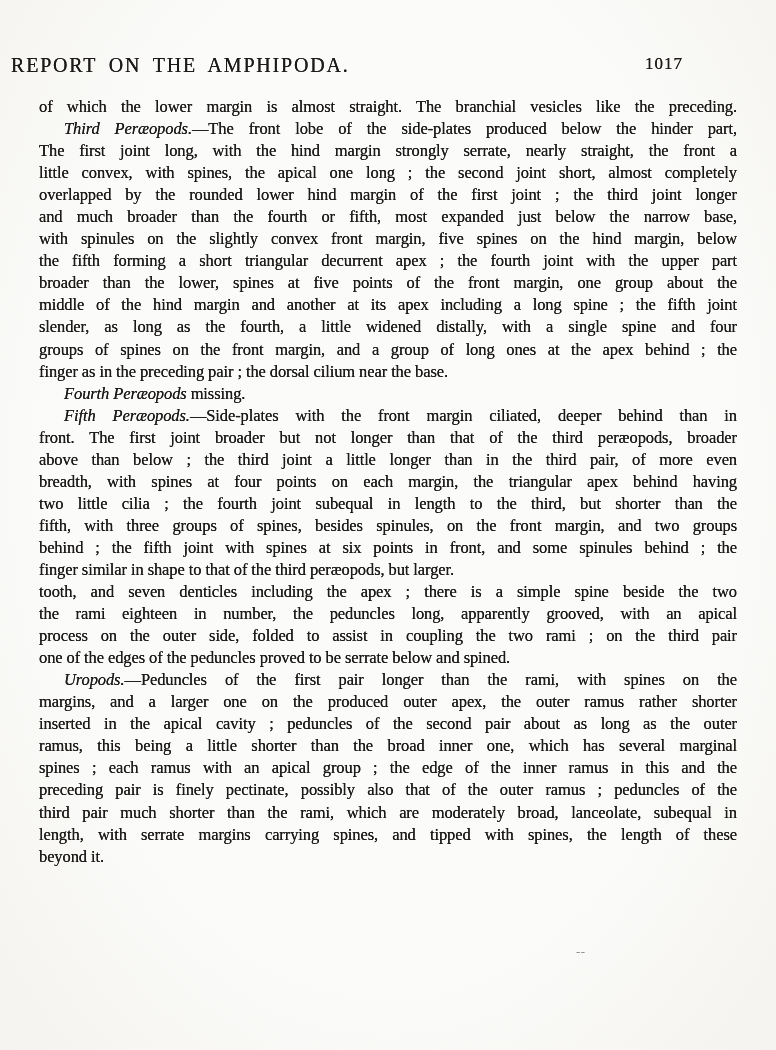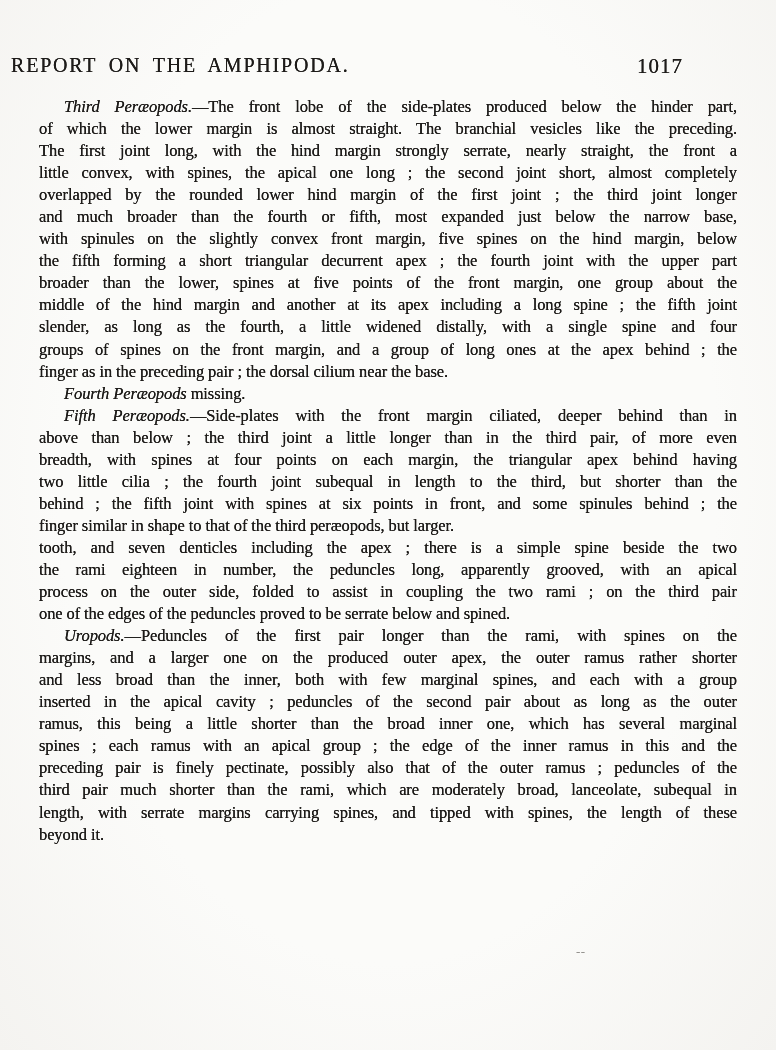--- a/index.html
+++ b/index.html
@@ -35,21 +35,21 @@
     font-size: 20px;
     letter-spacing: 1.8px;
     word-spacing: 5px;
     white-space: nowrap;
     text-shadow: 0 0 0.5px currentColor;
   }
   .page-number {
     position: absolute;
     right: 54px;
     top: 0;
-    font-size: 21px;
+    font-size: 17px;
     letter-spacing: 1px;
     text-shadow: 0 0 0.5px currentColor;
     margin-left: 7px;
   }
   .body-text {
     position: absolute;
     top: 96px;
     left: 39px;
     width: 698px;
   }
@@ -90,55 +90,56 @@
 <body>
 
 <div class="page">
   <div class="header">
     <span class="running-title">REPORT ON THE AMPHIPODA.</span>
     <span class="page-number">1017</span>
   </div>
 
   <div class="body-text" id="body-text">
       <div class="paragraph">
+        <div class="line">of which the lower margin is almost straight.  The branchial vesicles like the preceding.</div>
         <div class="line"><span class="indent"></span><span class="lead-italic">Third Peræopods.</span>—The front lobe of the side-plates produced below the hinder part,</div>
-        <div class="line">of which the lower margin is almost straight.  The branchial vesicles like the preceding.</div>
         <div class="line">The first joint long, with the hind margin strongly serrate, nearly straight, the front a</div>
         <div class="line">little convex, with spines, the apical one long ; the second joint short, almost completely</div>
         <div class="line">overlapped by the rounded lower hind margin of the first joint ; the third joint longer</div>
         <div class="line">and much broader than the fourth or fifth, most expanded just below the narrow base,</div>
         <div class="line">with spinules on the slightly convex front margin, five spines on the hind margin, below</div>
         <div class="line">the fifth forming a short triangular decurrent apex ; the fourth joint with the upper part</div>
         <div class="line">broader than the lower, spines at five points of the front margin, one group about the</div>
         <div class="line">middle of the hind margin and another at its apex including a long spine ; the fifth joint</div>
         <div class="line">slender, as long as the fourth, a little widened distally, with a single spine and four</div>
         <div class="line">groups of spines on the front margin, and a group of long ones at the apex behind ; the</div>
         <div class="line last">finger as in the preceding pair ; the dorsal cilium near the base.</div>
       </div>
       <div class="paragraph">
         <div class="line last"><span class="indent"></span><span class="lead-italic">Fourth Peræopods</span> missing.</div>
       </div>
       <div class="paragraph">
         <div class="line"><span class="indent"></span><span class="lead-italic">Fifth Peræopods.</span>—Side-plates with the front margin ciliated, deeper behind than in</div>
+        <div class="line">front.  The first joint broader but not longer than that of the third peræopods, broader</div>
         <div class="line">above than below ; the third joint a little longer than in the third pair, of more even</div>
         <div class="line">breadth, with spines at four points on each margin, the triangular apex behind having</div>
         <div class="line">two little cilia ; the fourth joint subequal in length to the third, but shorter than the</div>
+        <div class="line">fifth, with three groups of spines, besides spinules, on the front margin, and two groups</div>
         <div class="line">behind ; the fifth joint with spines at six points in front, and some spinules behind ; the</div>
         <div class="line last">finger similar in shape to that of the third peræopods, but larger.</div>
       </div>
       <div class="paragraph">
         <div class="line">tooth, and seven denticles including the apex ; there is a simple spine beside the two</div>
         <div class="line">the rami eighteen in number, the peduncles long, apparently grooved, with an apical</div>
         <div class="line">process on the outer side, folded to assist in coupling the two rami ; on the third pair</div>
         <div class="line last">one of the edges of the peduncles proved to be serrate below and spined.</div>
       </div>
       <div class="paragraph">
         <div class="line"><span class="indent"></span><span class="lead-italic">Uropods.</span>—Peduncles of the first pair longer than the rami, with spines on the</div>
         <div class="line">margins, and a larger one on the produced outer apex, the outer ramus rather shorter</div>
-        <div class="line">and less broad than the inner, both with few marginal spines, and each with a group</div>
         <div class="line">inserted in the apical cavity ; peduncles of the second pair about as long as the outer</div>
         <div class="line">ramus, this being a little shorter than the broad inner one, which has several marginal</div>
         <div class="line">spines ; each ramus with an apical group ; the edge of the inner ramus in this and the</div>
         <div class="line">preceding pair is finely pectinate, possibly also that of the outer ramus ; peduncles of the</div>
         <div class="line">third pair much shorter than the rami, which are moderately broad, lanceolate, subequal in</div>
         <div class="line">length, with serrate margins carrying spines, and tipped with spines, the length of these</div>
         <div class="line last">beyond it.</div>
       </div>
     </div>
 

